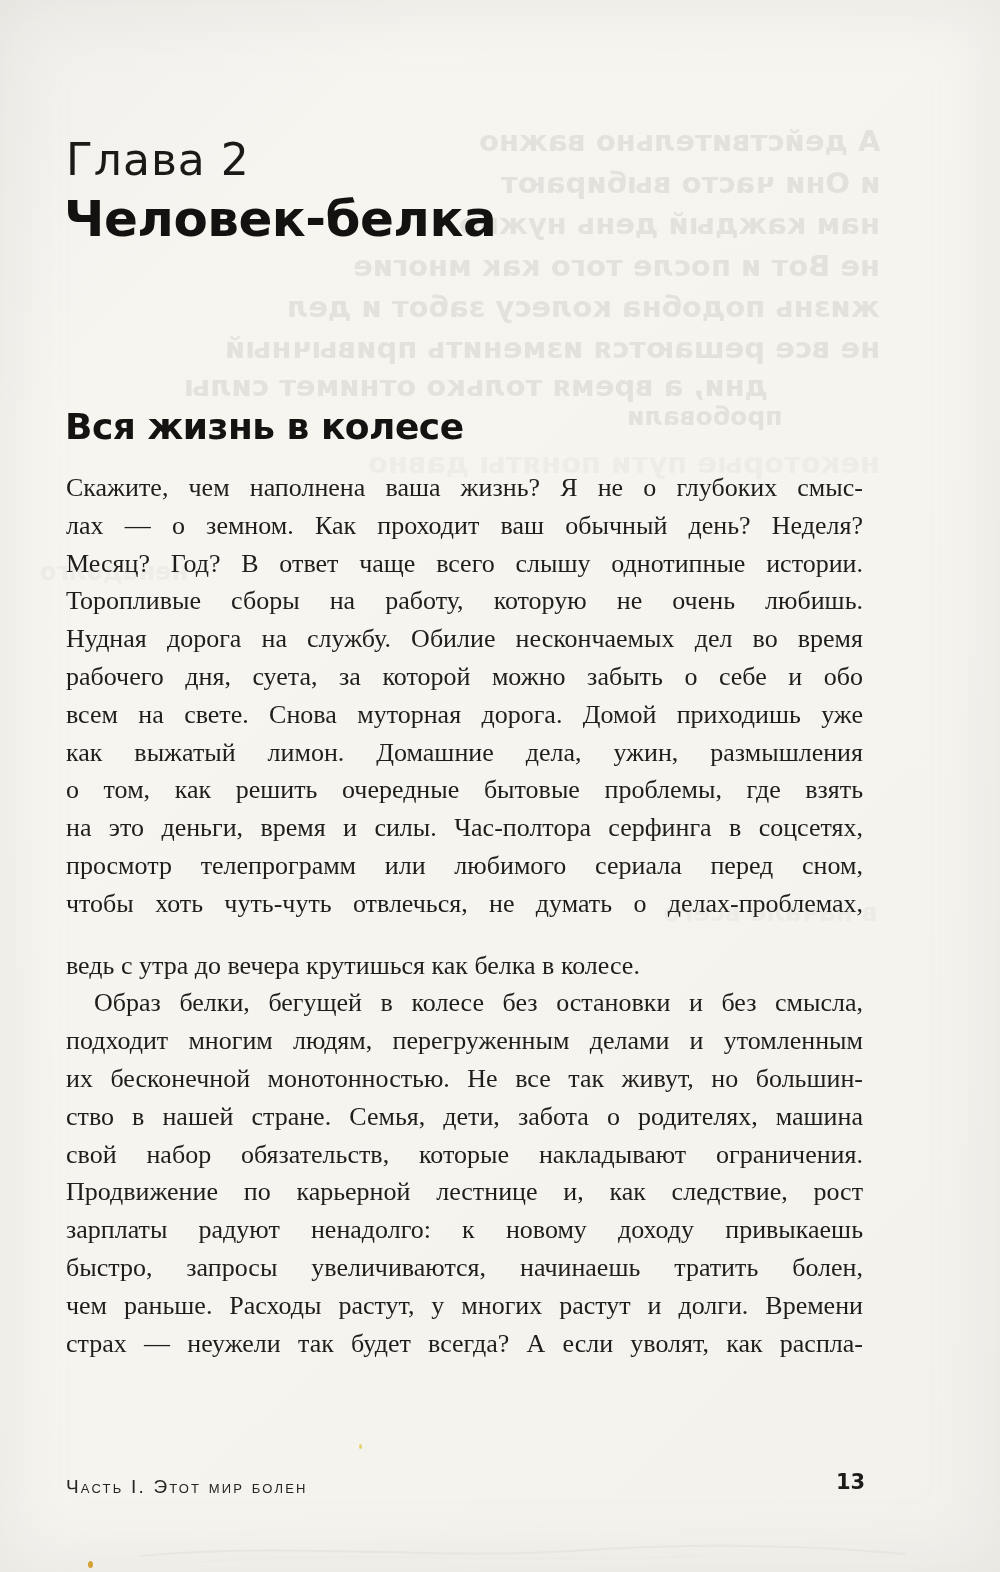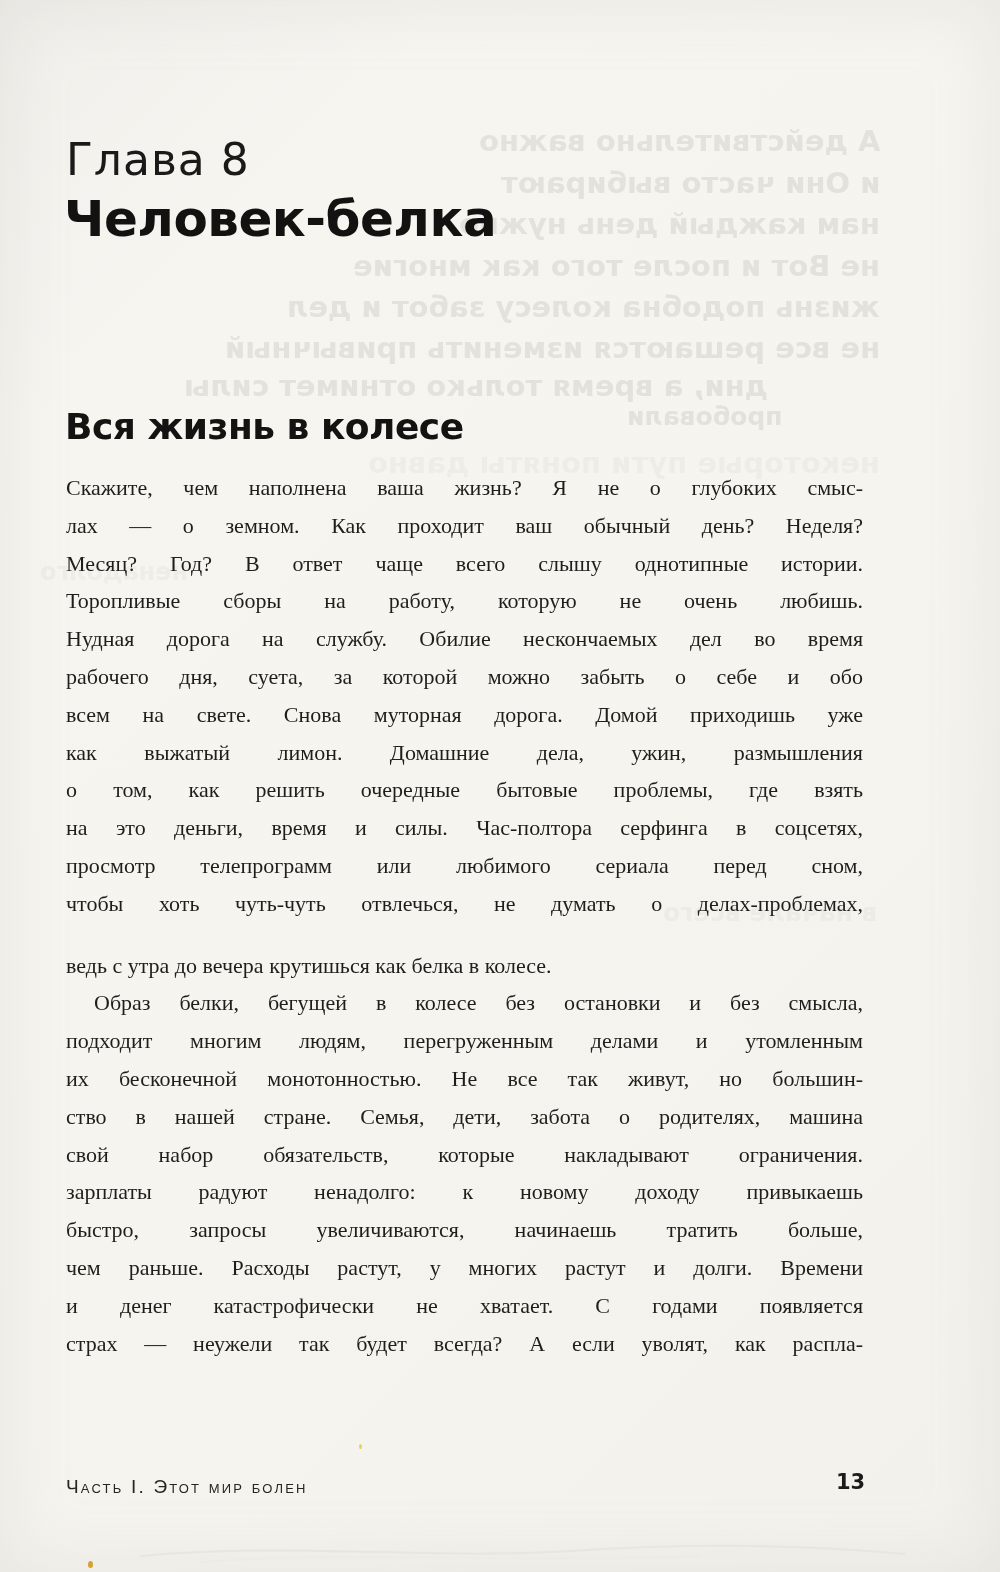--- a/index.html
+++ b/index.html
@@ -31,21 +31,21 @@
     letter-spacing:-0.5px;color:#131211;
   }
   .section-title{
     position:absolute;left:65px;top:406px;
     font-family:"DejaVu Sans",sans-serif;font-weight:bold;font-size:36px;
     letter-spacing:-0.5px;color:#141312;
   }
 
   .body-text{position:absolute;left:66px;top:469px;width:797px;}
   .bline{
-    font-size:22px;line-height:37.8px;
+    font-size:26px;line-height:37.8px;
     text-align:justify;text-align-last:justify;
     color:#201e1c;
   }
   .bline.last{text-align-last:left;margin-top:24px;}
   .bline.ind{text-indent:28px;}
 
   .footer-title{
     position:absolute;left:66px;top:1476px;
     font-family:"Liberation Sans",sans-serif;font-variant:small-caps;
     font-weight:500;font-size:19px;letter-spacing:2.2px;color:#262523;
@@ -72,21 +72,21 @@
       <div class="ghost" style="top: 249px; right: 120px;">не Вот и после того как многие</div>
       <div class="ghost" style="top: 290px; right: 120px;">жизнь подобна колесу забот и дел</div>
       <div class="ghost" style="top: 331px; right: 120px;">не все решаются изменить привычный</div>
       <div class="ghost" style="top: 369px; right: 232px;">дни, а время только отнимет силы</div>
       <div class="ghost" style="top: 402px; right: 218px; font-size: 25px;">пробовали</div>
       <div class="ghost" style="top: 446px; right: 120px; color: rgba(98, 98, 92, 0.05);">некоторые пути поняты давно</div>
       <div class="ghost" style="top: 558px; right: 812px; font-size: 24px; color: rgba(98, 98, 92, 0.05);">ненадолго</div>
       <div class="ghost" style="top: 898px; right: 122px; font-size: 25px; color: rgba(98, 98, 92, 0.05);">в начале всего</div>
     </div>
 
-  <div class="chapter-label">Глава 8</div>
+  <div class="chapter-label">Глава 2</div>
 
   <h1 class="chapter-title" style="margin:0;">Человек-белка</h1>
 
   <h2 class="section-title" style="margin:0;">Вся жизнь в колесе</h2>
 
   <div class="body-text">
       <div class="bline">Скажите, чем наполнена ваша жизнь? Я не о глубоких смыс-</div>
       <div class="bline">лах — о земном. Как проходит ваш обычный день? Неделя?</div>
       <div class="bline">Месяц? Год? В ответ чаще всего слышу однотипные истории.</div>
       <div class="bline">Торопливые сборы на работу, которую не очень любишь.</div>
@@ -97,24 +97,24 @@
       <div class="bline">о том, как решить очередные бытовые проблемы, где взять</div>
       <div class="bline">на это деньги, время и силы. Час-полтора серфинга в соцсетях,</div>
       <div class="bline">просмотр телепрограмм или любимого сериала перед сном,</div>
       <div class="bline">чтобы хоть чуть-чуть отвлечься, не думать о делах-проблемах,</div>
       <div class="bline last">ведь с утра до вечера крутишься как белка в колесе.</div>
       <div class="bline ind">Образ белки, бегущей в колесе без остановки и без смысла,</div>
       <div class="bline">подходит многим людям, перегруженным делами и утомленным</div>
       <div class="bline">их бесконечной монотонностью. Не все так живут, но большин-</div>
       <div class="bline">ство в нашей стране. Семья, дети, забота о родителях, машина</div>
       <div class="bline">свой набор обязательств, которые накладывают ограничения.</div>
+      <div class="bline">Продвижение по карьерной лестнице и, как следствие, рост</div>
       <div class="bline">зарплаты радуют ненадолго: к новому доходу привыкаешь</div>
-      <div class="bline">быстро, запросы увеличиваются, начинаешь тратить больше,</div>
+      <div class="bline">быстро, запросы увеличиваются, начинаешь тратить болен,</div>
       <div class="bline">чем раньше. Расходы растут, у многих растут и долги. Времени</div>
-      <div class="bline">и денег катастрофически не хватает. С годами появляется</div>
       <div class="bline">страх — неужели так будет всегда? А если уволят, как распла-</div>
     </div>
 
   <div class="footer-title">Часть I. Этот мир болен</div>
 
   <div class="page-number">13</div>
 
   <svg class="crease" viewBox="0 0 1000 32">
     <path d="M140,20 C300,6 430,24 570,15 S820,10 905,18" fill="none" stroke="#e6e4de" stroke-width="2" opacity="0.9"></path>
     <path d="M200,26 C360,14 520,28 700,20" fill="none" stroke="#eceae4" stroke-width="1.5" opacity="0.8"></path>

